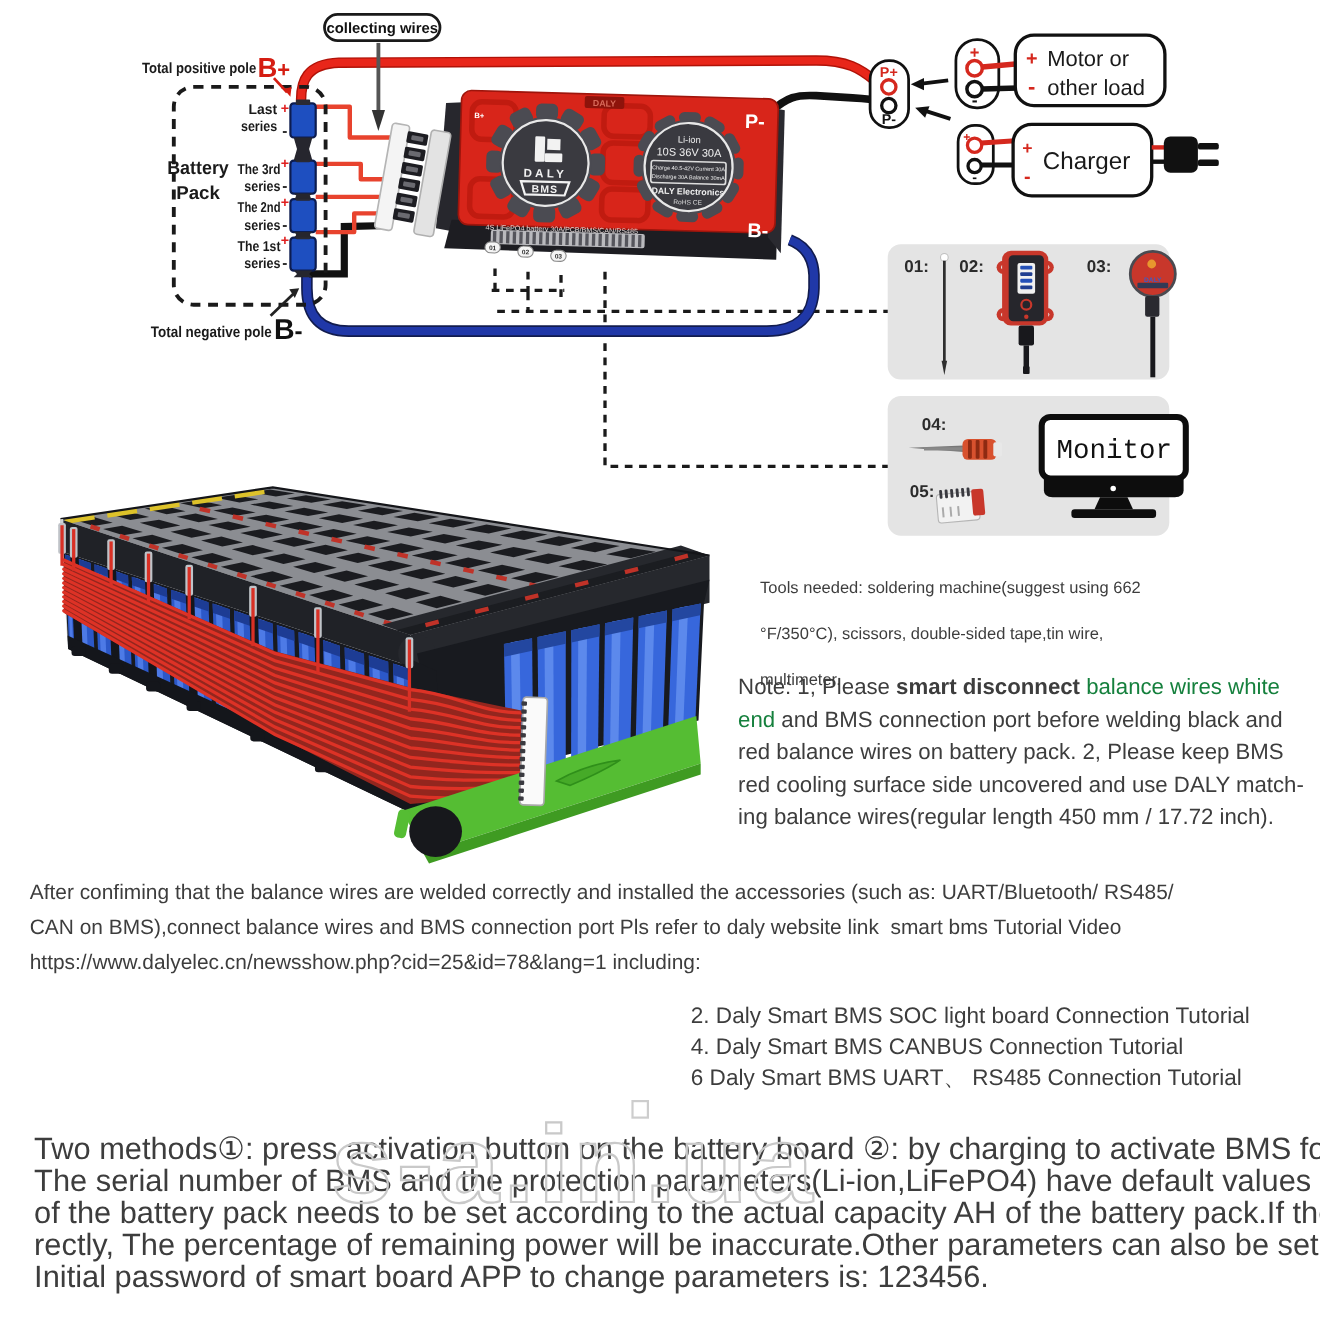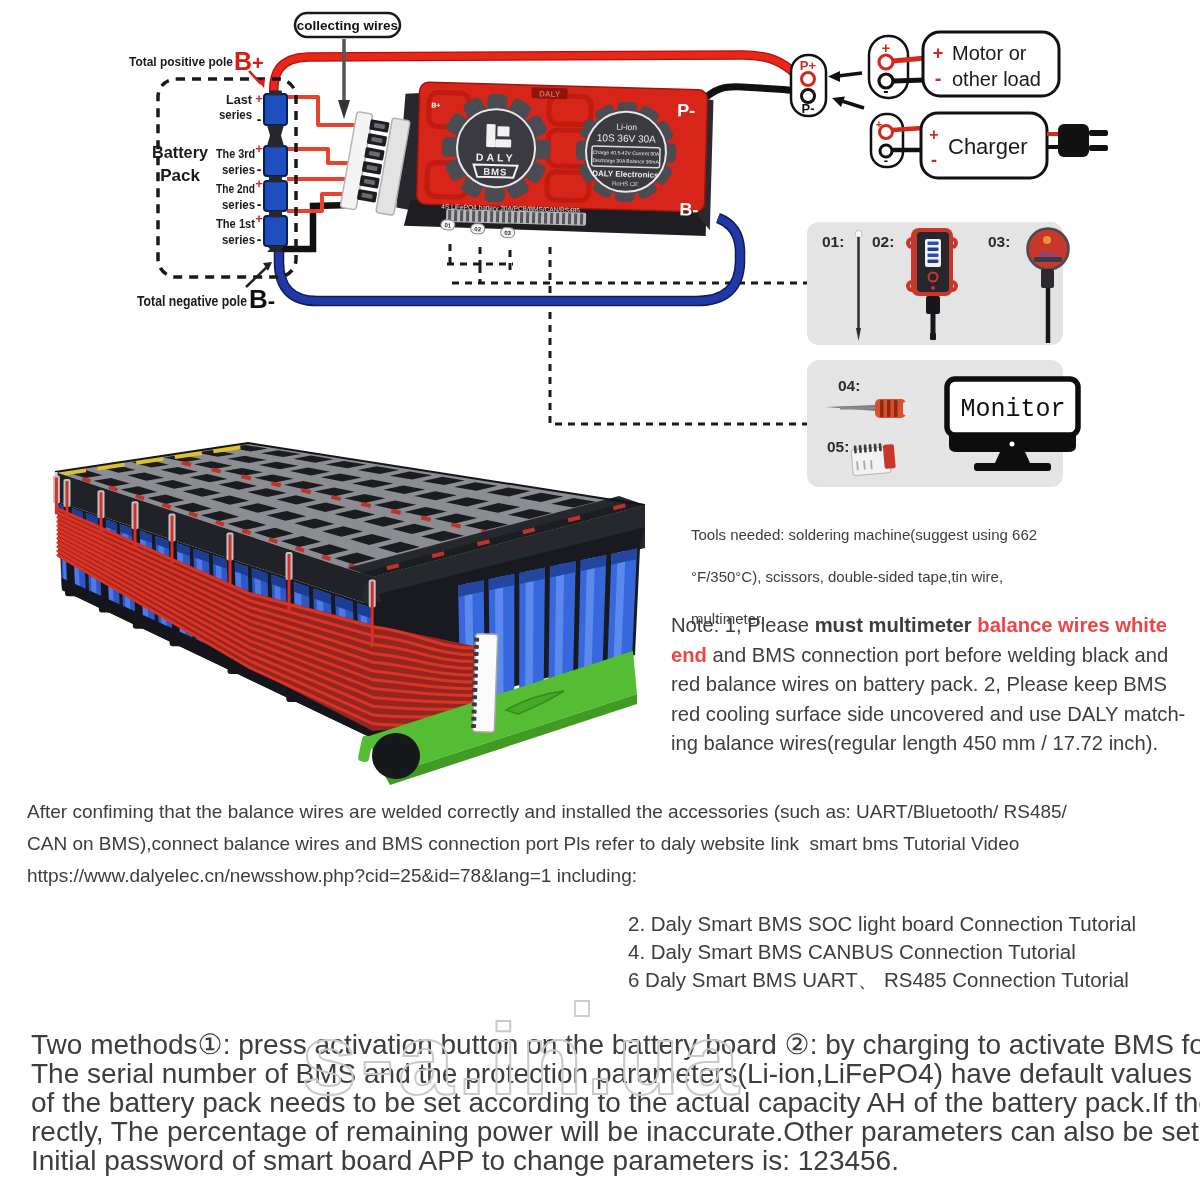--- a/index.html
+++ b/index.html
@@ -1,19 +1,19 @@
 <!DOCTYPE html>
 <html><head>
 <meta charset="utf-8">
 <style>
   html,body { margin:0; padding:0; background:#fff; }
   #page { position:relative; width:1200px; height:1200px; background:#fff; overflow:hidden;
           font-family:"Liberation Sans", sans-serif; }
   .t { position:absolute; white-space:nowrap; color:#3d3d3d; }
-  .orange { color:#ef4444;font-weight:bold; }
+  .orange { color:#15803d; }
   .wm { position:absolute; left:0; width:1044px; text-align:center; top:1002px;
         font-size:100px; font-weight:bold; color:transparent;
         -webkit-text-stroke:2px #c9c9c9; letter-spacing:4px; }
 </style>
 </head>
 <body>
 <div id="page">
 <svg width="1200" height="800" viewBox="0 0 1200 800" style="position:absolute;left:0;top:0">
 <path d="M450,244 V263 M480,247 V266 M510,250 V270 M447,264 H513 M480,266 V283" stroke="#1a1a1a" stroke-width="3" stroke-dasharray="7,6" fill="none"></path>
 <path d="M452,283 H808" stroke="#1a1a1a" stroke-width="3" stroke-dasharray="7,6" fill="none"></path>
@@ -572,21 +572,21 @@
 <rect x="472.5" y="717.2" width="5.0" height="4.0" rx="1" fill="#3a3a40"></rect>
 <rect x="472.5" y="724.4" width="5.0" height="4.0" rx="1" fill="#3a3a40"></rect>
 </g>
 </svg>
 
 <div class="t" style="left:691px;top:514px;font-size:15px;line-height:42px">
 Tools needed: soldering machine(suggest using 662<br>
 °F/350°C), scissors, double-sided tape,tin wire,<br>
 multimeter.</div>
 <div class="t" style="left:671px;top:611px;font-size:20.2px;line-height:29.5px">
-Note: 1, Please <b>must multimeter</b> <span class="orange">balance wires white</span><br>
+Note: 1, Please <b>smart disconnect</b> <span class="orange">balance wires white</span><br>
 <span class="orange">end</span> and BMS connection port before welding black and<br>
 red balance wires on battery pack. 2, Please keep BMS<br>
 red cooling surface side uncovered and use DALY match-<br>
 ing balance wires(regular length 450 mm / 17.72 inch).</div>
 
 <div class="t" style="left:27px;top:796px;font-size:19px;line-height:32px">
 After confiming that the balance wires are welded correctly and installed the accessories (such as: UART/Bluetooth/ RS485/<br>
 CAN on BMS),connect balance wires and BMS connection port Pls refer to daly website link&nbsp; smart bms Tutorial Video<br>
 https://www.dalyelec.cn/newsshow.php?cid=25&amp;id=78&amp;lang=1 including:</div>
 

